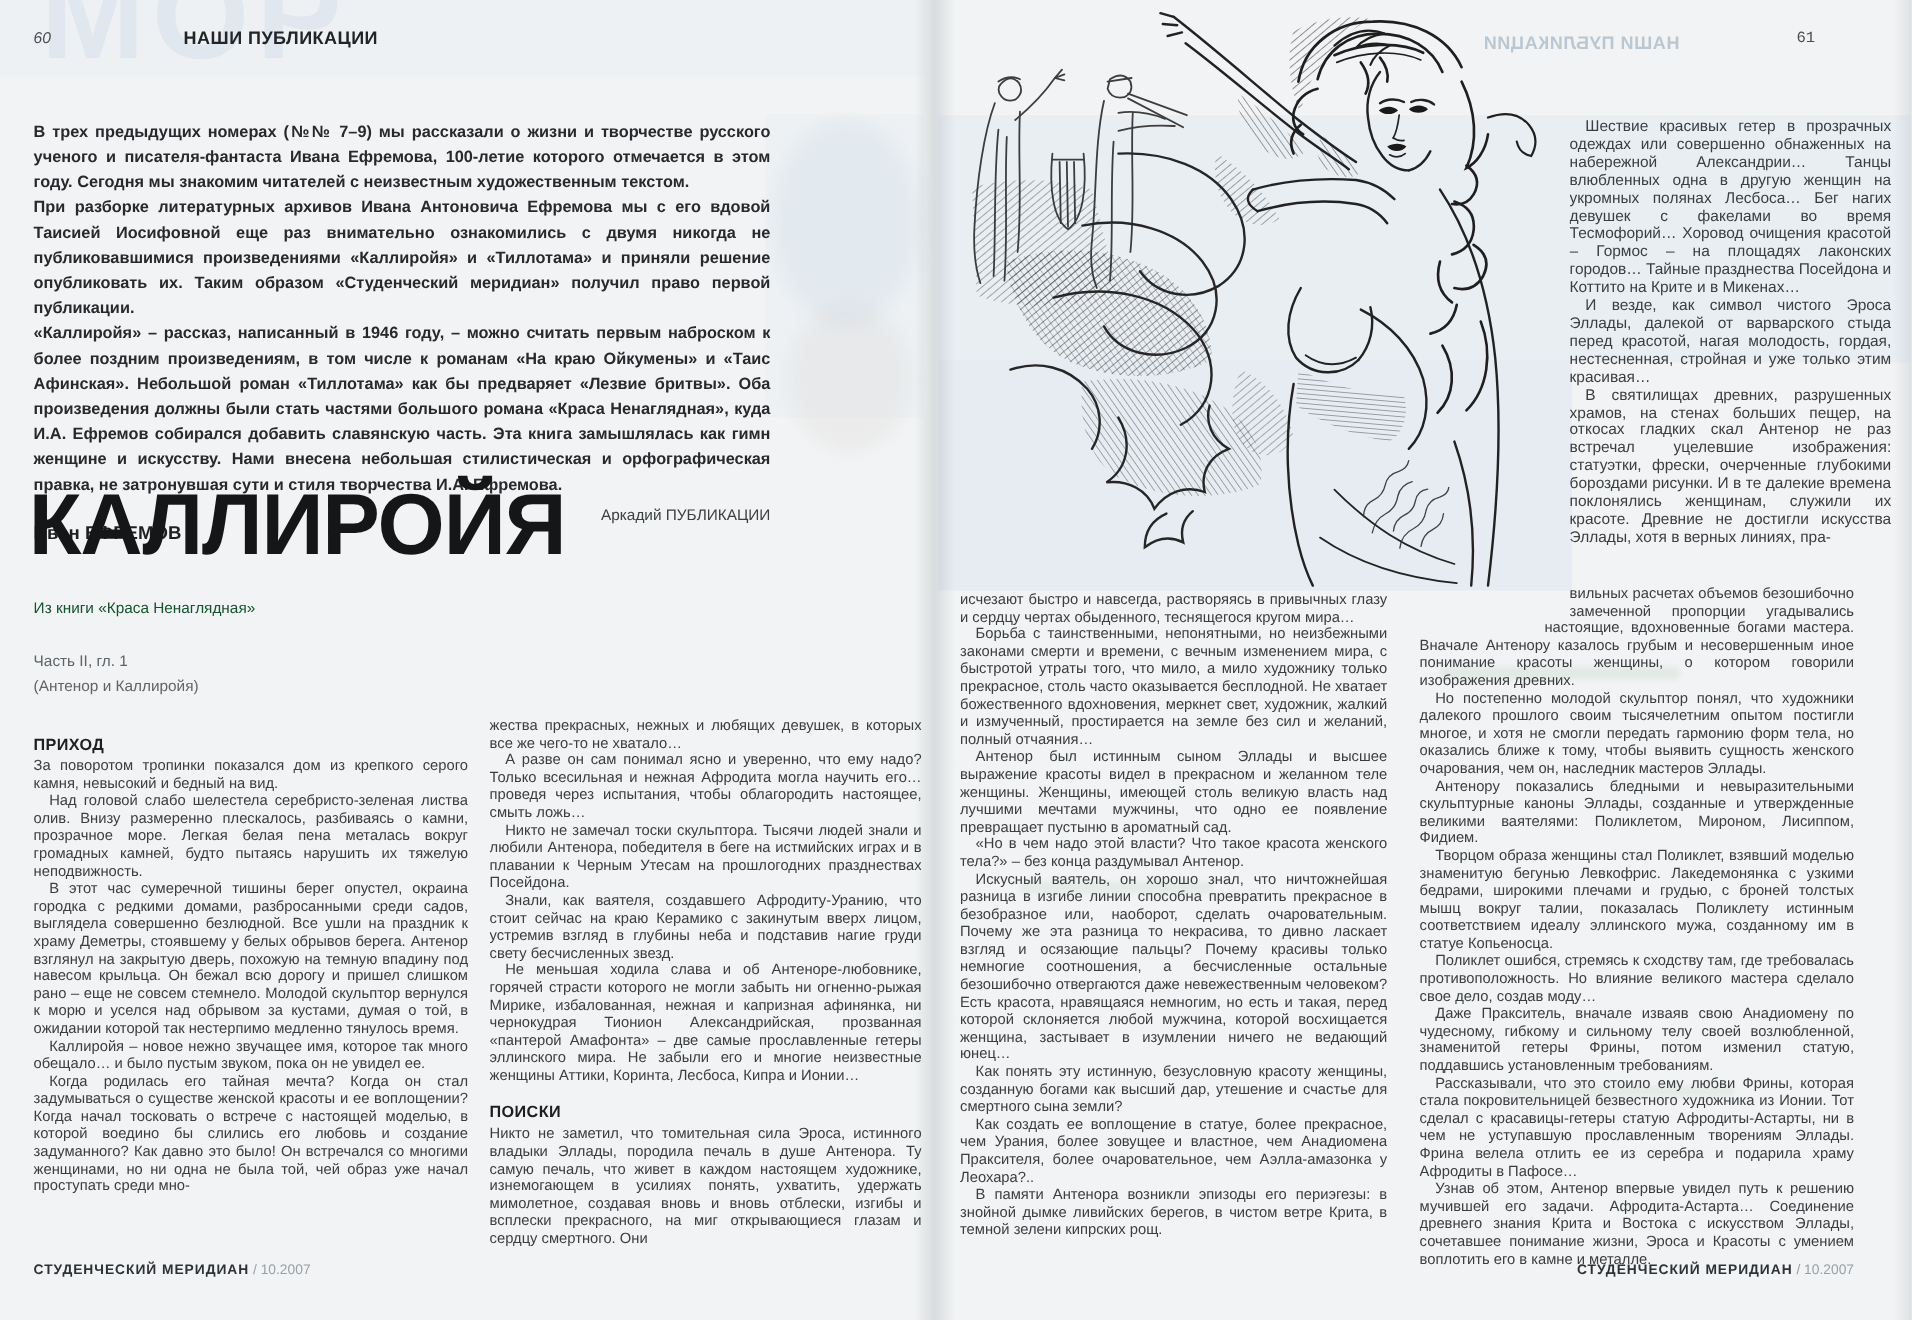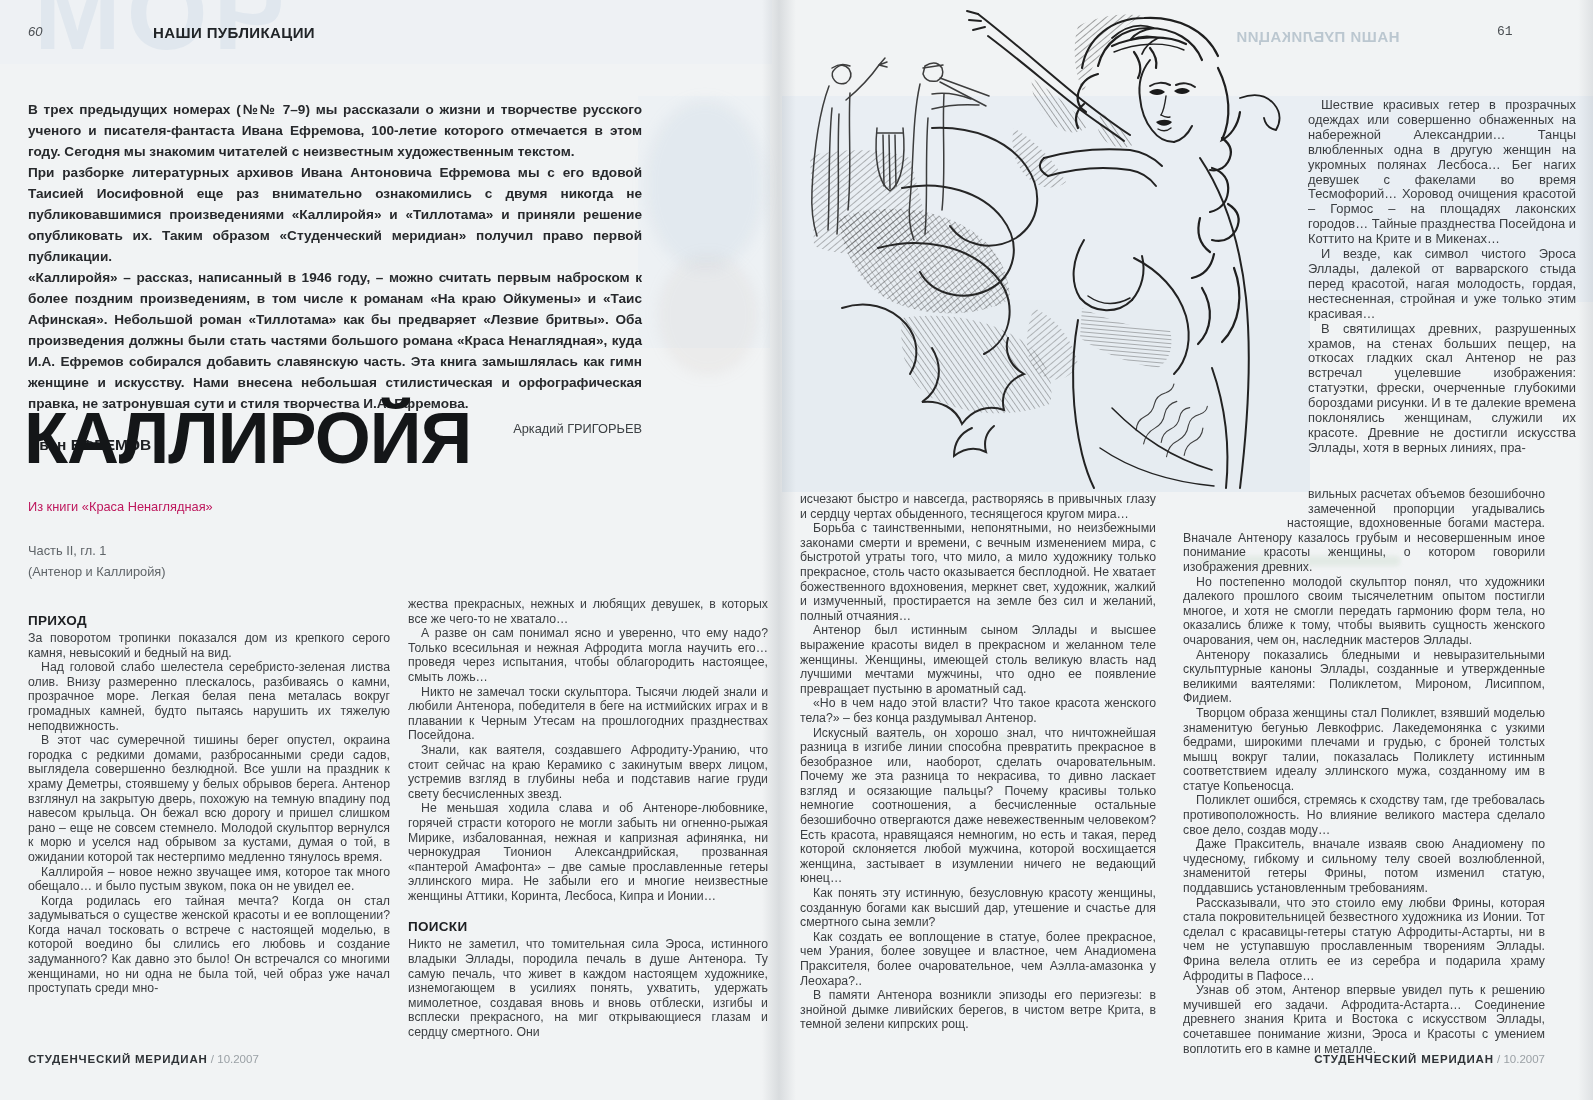--- a/index.html
+++ b/index.html
@@ -36,21 +36,21 @@
   #pagenum-60{left:28px;top:24px;font-style:italic;}
   #pagenum-61{left:1497px;top:24px;font-family:Liberation Mono, monospace;}
   #section-header{left:153px;top:24px;font-size:15px;font-weight:bold;color:#212528;letter-spacing:.4px;}
 
   
   #intro{left:28px;top:99px;width:614px;}
   #intro p{margin:0;font-size:13.6px;line-height:21px;font-weight:bold;color:#27292c;text-align:justify;}
   #byline{text-align:right;margin-top:7px;font-size:12.8px;font-weight:normal;color:#3c4043;}
   #author{left:28px;top:388px;font-size:15.5px;font-weight:bold;color:#1d1f22;margin-top:48px;}
   #title{left:24px;top:402px;font-size:72px;font-weight:bold;letter-spacing:-1px;color:#141618;line-height:1;}
-  #subtitle{left:28px;top:499px;font-size:12.8px;color:#be185d;}
+  #subtitle{left:28px;top:499px;font-size:12.8px;color:#14532d;}
   #part{left:28px;top:540px;font-size:12.8px;color:#5f6468;line-height:21px;}
   #part div{margin:0;}
 
   
   .bodycol{position:absolute;text-align:justify;overflow:hidden;}
   .bodycol p{margin:0;font-size:12.3px;line-height:14.6px;color:#3b3e41;text-indent:13px;}
   .bodycol h3{margin:16px 0 3px 0;font-size:13.5px;font-weight:bold;color:#1d1f22;letter-spacing:.3px;}
   .flush-first p:first-of-type{text-indent:0;}
   #col1{left:28px;top:597px;width:362px;height:458px;}
   #col2{left:408px;top:597px;width:360px;height:458px;}
@@ -95,21 +95,21 @@
   <div class="abs folio" id="pagenum-60">60</div>
   <div class="abs" id="section-header">НАШИ ПУБЛИКАЦИИ</div>
   <div class="abs folio" id="pagenum-61">61</div>
 
   <div class="abs" id="intro">
     <div>
         <p>В трех предыдущих номерах (№№ 7–9) мы рассказали о жизни и творчестве русского ученого и писателя-фантаста Ивана Ефремова, 100-летие которого отмечается в этом году. Сегодня мы знакомим читателей с неизвестным художественным текстом.</p>
         <p>При разборке литературных архивов Ивана Антоновича Ефремова мы с его вдовой Таисией Иосифовной еще раз внимательно ознакомились с двумя никогда не публиковавшимися произведениями «Каллиройя» и «Тиллотама» и приняли решение опубликовать их. Таким образом «Студенческий меридиан» получил право первой публикации.</p>
         <p>«Каллиройя» – рассказ, написанный в 1946 году, – можно считать первым наброском к более поздним произведениям, в том числе к романам «На краю Ойкумены» и «Таис Афинская». Небольшой роман «Тиллотама» как бы предваряет «Лезвие бритвы». Оба произведения должны были стать частями большого романа «Краса Ненаглядная», куда И.А. Ефремов собирался добавить славянскую часть. Эта книга замышлялась как гимн женщине и искусству. Нами внесена небольшая стилистическая и орфографическая правка, не затронувшая сути и стиля творчества И.А. Ефремова.</p>
       </div>
-    <div id="byline">Аркадий ГРИГОРЬЕВ</div>
+    <div id="byline">Аркадий ПУБЛИКАЦИИ</div>
   </div>
 
   <div class="abs" id="author">Иван ЕФРЕМОВ</div>
   <div class="abs" id="title">КАЛЛИРОЙЯ</div>
   <div class="abs" id="subtitle">Из книги «Краса Ненаглядная»</div>
   <div class="abs" id="part">
     <div>Часть II, гл. 1</div>
     <div>(Антенор и Каллиройя)</div>
   </div>
 

